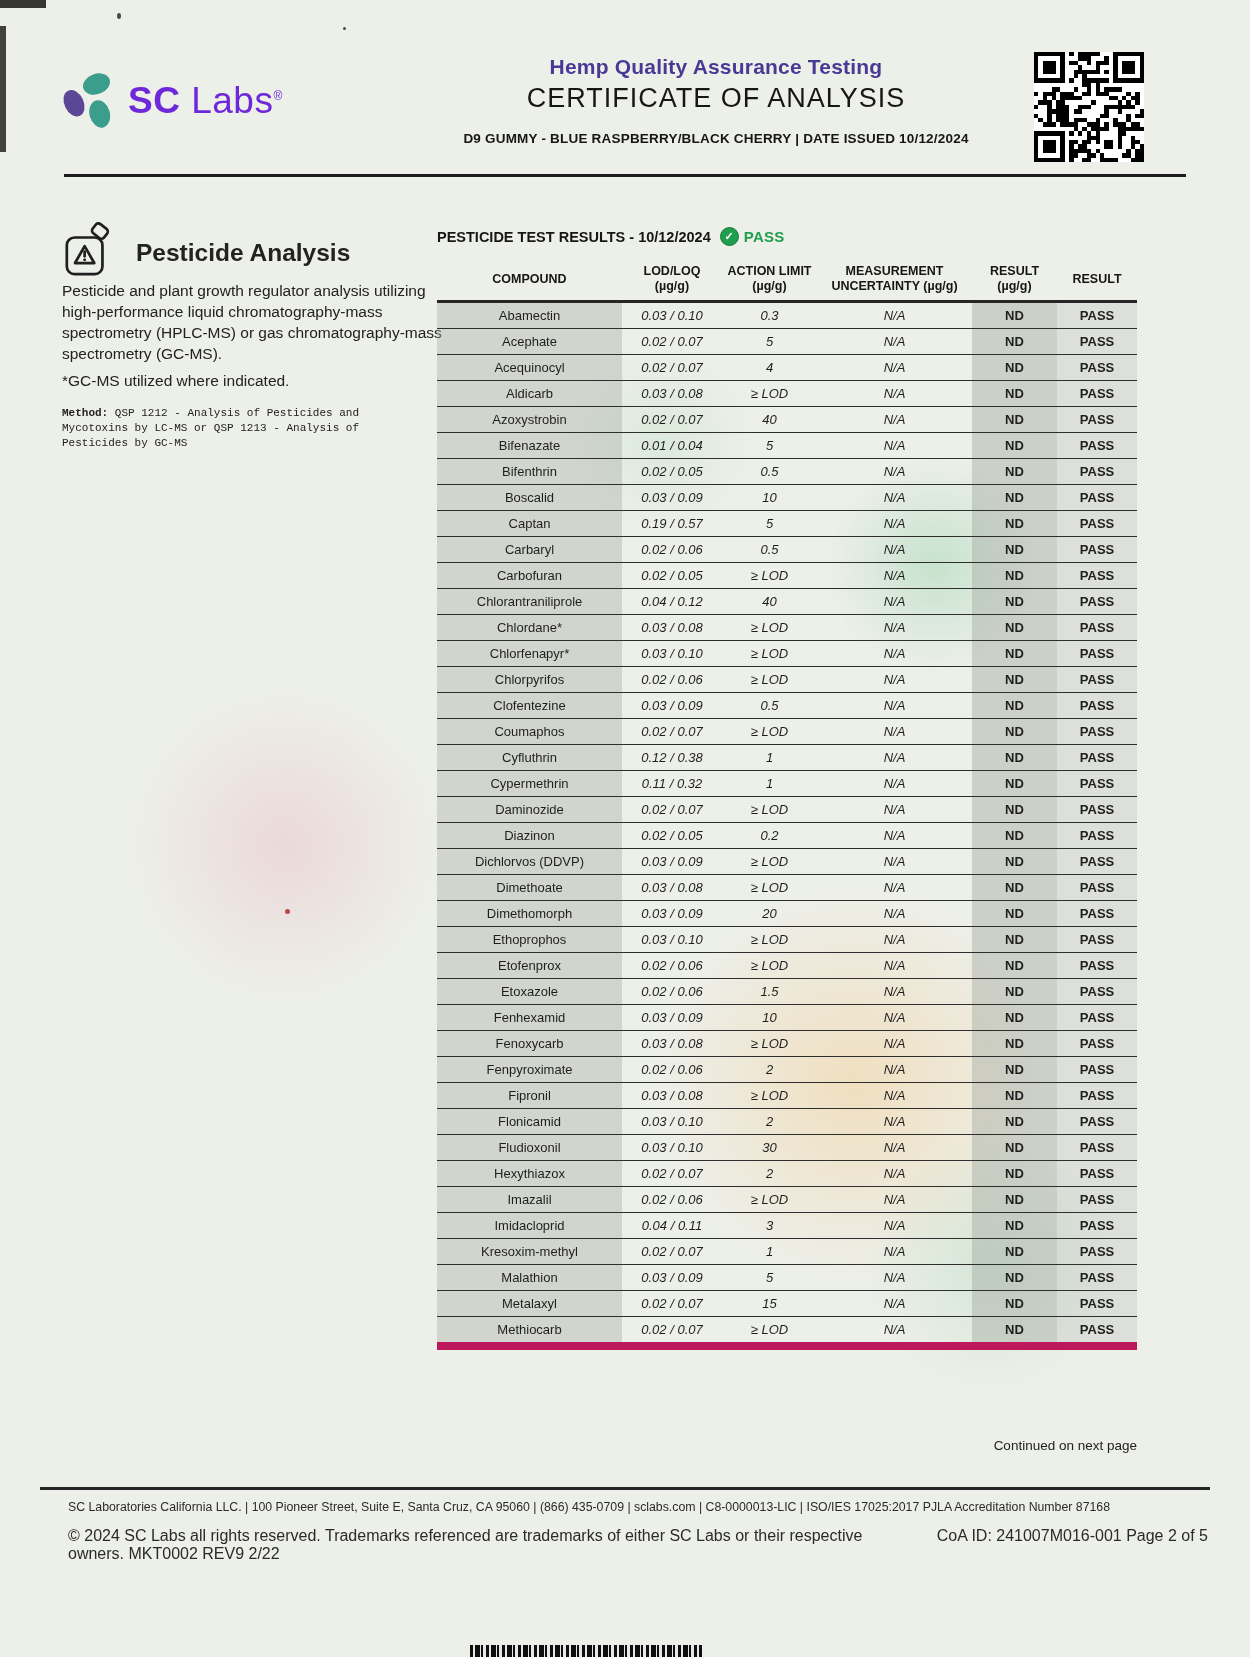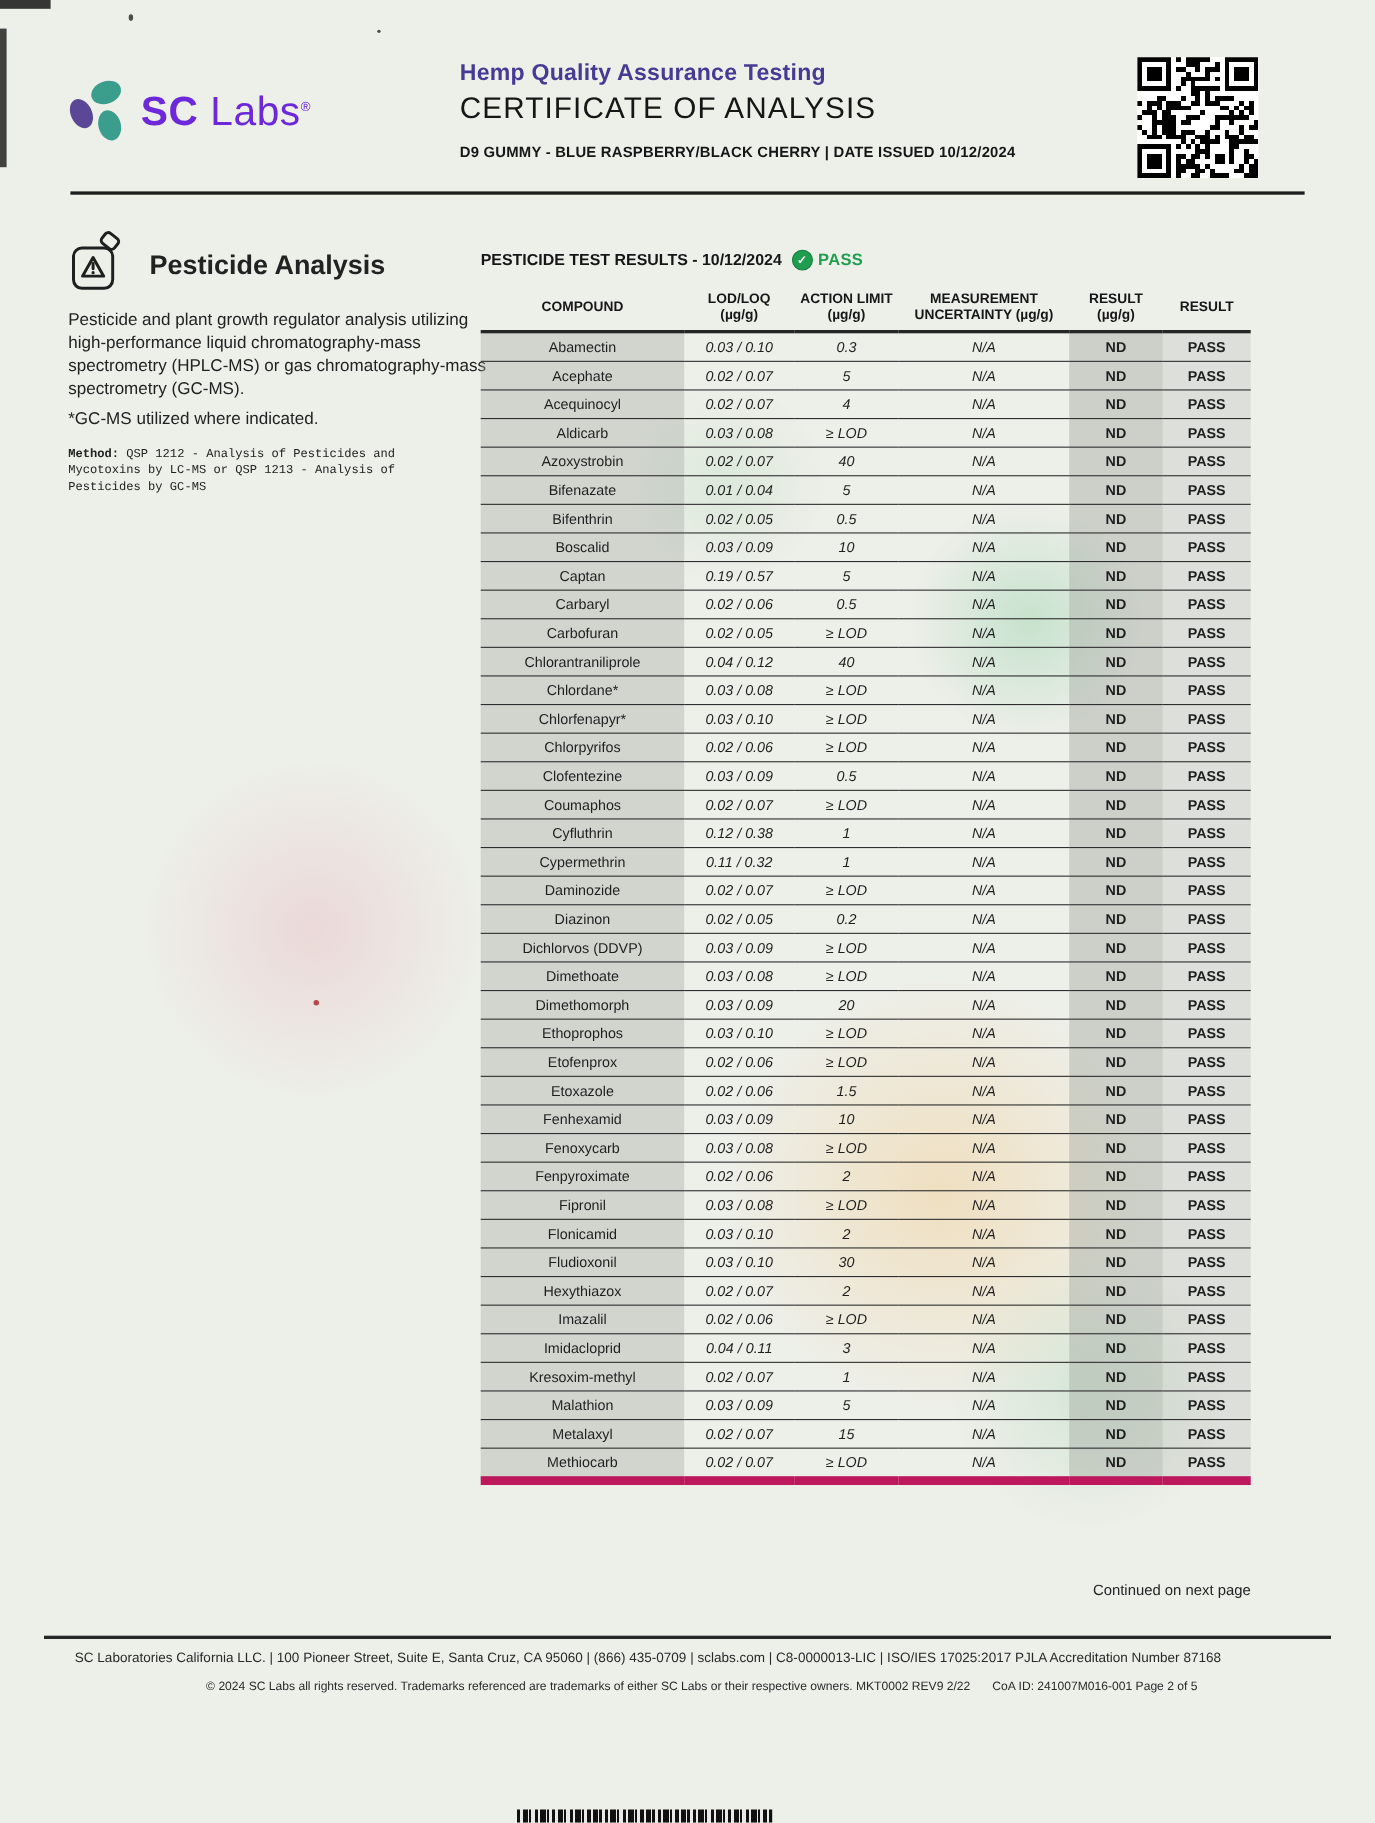--- a/index.html
+++ b/index.html
@@ -23,29 +23,29 @@
   .scan-dot2{position:absolute;left:343px;top:27px;width:3px;height:3px;background:#222;border-radius:50%;opacity:.8;}
   .scan-dot-red{position:absolute;left:285px;top:909px;width:5px;height:5px;background:#b22a2a;border-radius:50%;opacity:.85;}
   .scan-barcode{position:absolute;left:470px;top:1645px;width:232px;height:12px;
     background:repeating-linear-gradient(90deg,#101010 0 3px,#e8e8e8 3px 5px,#101010 5px 10px,#e8e8e8 10px 11px,#101010 11px 13px,#e8e8e8 13px 16px);}
 
   
   .logo{position:absolute;left:58px;top:68px;display:flex;align-items:center;}
   .logo-text{font-size:37px;color:#6d28d9;letter-spacing:.5px;margin-left:8px;}
   .logo-text b{font-weight:bold;}
   .logo-text .reg{font-size:12px;vertical-align:super;}
-  .hdr-right{position:absolute;right:212px;top:55px;width:620px;text-align:left;}
+  .hdr-right{position:absolute;right:224px;top:55px;width:620px;text-align:center;}
   .hdr-program{font-size:21px;font-weight:bold;color:#483a94;letter-spacing:.2px;}
   .hdr-title{font-size:27px;font-weight:normal;color:#161616;letter-spacing:1px;margin-top:4px;}
   .hdr-sub{font-size:13.5px;font-weight:bold;color:#161616;margin-top:17px;letter-spacing:.2px;}
   .qr{position:absolute;right:106px;top:52px;width:110px;height:110px;background:#fff;padding:0;}
   .hdr-rule{position:absolute;left:64px;right:64px;top:174px;height:3px;background:#1c1c1c;}
 
   
-  .sect-head{position:absolute;left:62px;top:210px;display:flex;align-items:center;}
+  .sect-head{position:absolute;left:62px;top:222px;display:flex;align-items:center;}
   .sect-title{font-size:24.5px;font-weight:bold;color:#222;margin-left:22px;}
   .sect-desc{position:absolute;left:62px;top:280px;width:380px;font-size:15.5px;line-height:21px;color:#222;}
   .sect-note{position:absolute;left:62px;top:372px;width:380px;font-size:15.5px;color:#222;}
   .sect-method{position:absolute;left:62px;top:406px;width:345px;font-size:11px;line-height:15px;color:#222;font-family:Liberation Mono, monospace;}
   .sect-method b{font-weight:bold;}
 
   
   .results-line{position:absolute;left:437px;top:227px;font-size:14.5px;font-weight:bold;color:#161616;display:flex;align-items:center;}
   .pass-check{display:inline-flex;width:17px;height:17px;border-radius:50%;background:#1e9e4e;color:#fff;
     align-items:center;justify-content:center;font-size:11px;font-weight:bold;margin:0 5px 0 9px;border:1.5px solid #157a3a;}
@@ -63,21 +63,21 @@
   td.col-compound{text-align:left;padding-left:16px;font-weight:normal;background:rgba(163,170,162,.38);}
   td.col-lodloq,td.col-limit,td.col-uncert{font-style:italic;}
   td.col-result{font-weight:bold;background:rgba(163,170,162,.45);}
   td.col-status{font-weight:bold;background:rgba(163,170,162,.22);}
 
   .continued{position:absolute;right:113px;top:1438px;font-size:13.5px;color:#222;}
 
   
   .foot-rule{position:absolute;left:40px;right:40px;top:1487px;height:3px;background:#262626;}
   .foot-line1{position:absolute;left:68px;right:42px;top:1500px;font-size:12.3px;color:#2a2a2a;}
-  .foot-line2{position:absolute;left:68px;right:42px;top:1527px;font-size:11px;color:#2a2a2a;display:flex;justify-content:center;}
+  .foot-line2{position:absolute;left:68px;right:42px;top:1527px;font-size:16px;color:#2a2a2a;display:flex;justify-content:center;}
   .foot-coa{white-space:nowrap;margin-left:20px;}
 
   svg .stroke{fill:none;stroke:#1f1f1f;stroke-width:2.8;stroke-linejoin:round;stroke-linecap:round;}
 </style>
 </head>
 <body>
 
 <div class="blobs"></div>
 
 <div class="scan-corner-h"></div>

